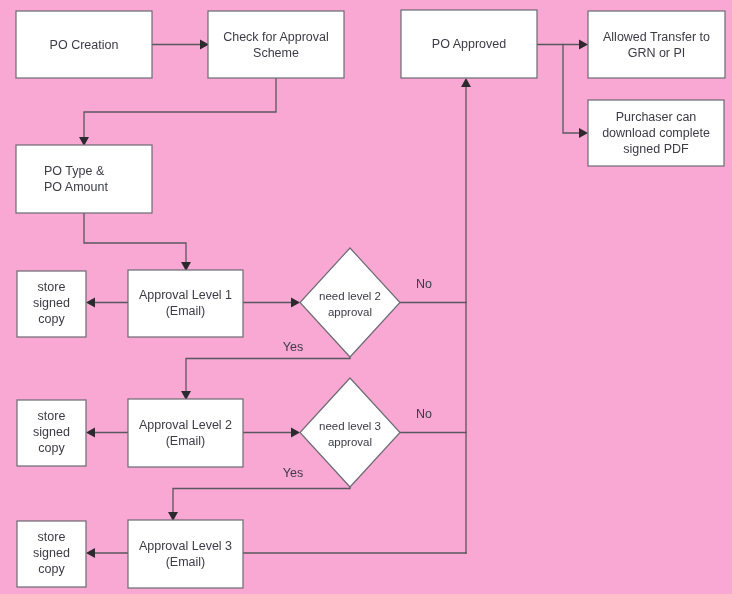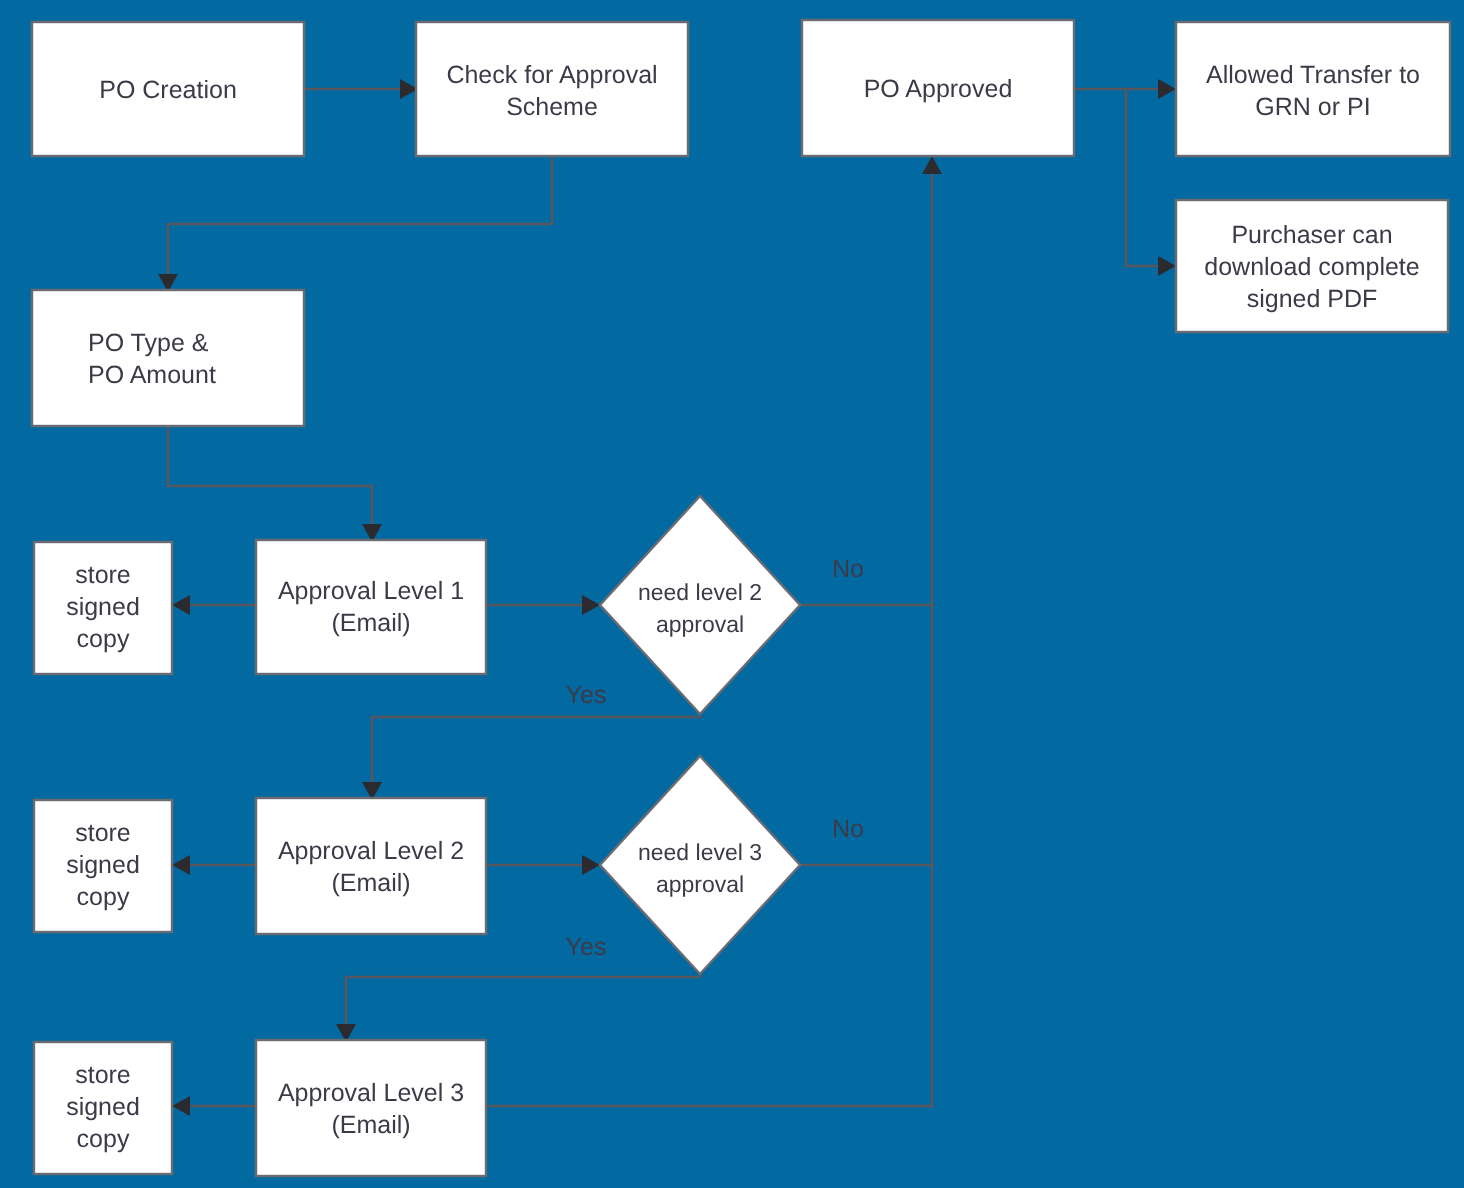--- a/index.html
+++ b/index.html
@@ -11,21 +11,21 @@
   body {
     width: 732px;
     height: 594px;
     font-family: "Liberation Sans", sans-serif;
     overflow: hidden;
   }
   #flow-root {
     position: relative;
     width: 732px;
     height: 594px;
-    background: #0369a1;
+    background: #f9a8d4;
   }
   svg#flowchart {
     display: block;
     width: 732px;
     height: 594px;
   }
   .node-box {
     fill: #ffffff;
     stroke: #6b6b72;
     stroke-width: 1.2;

